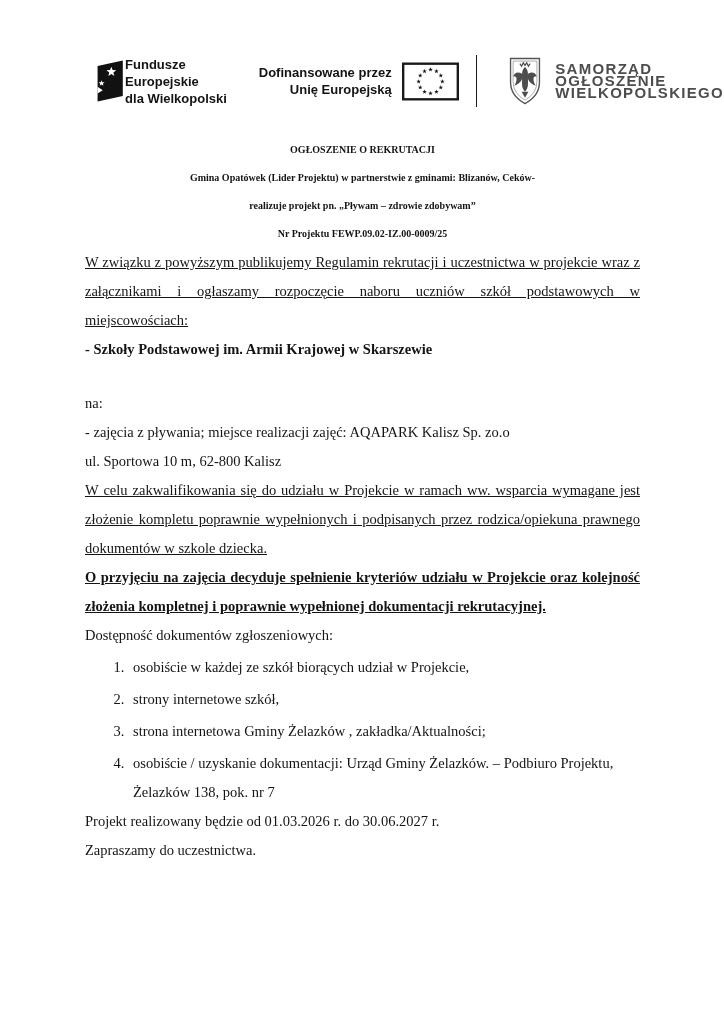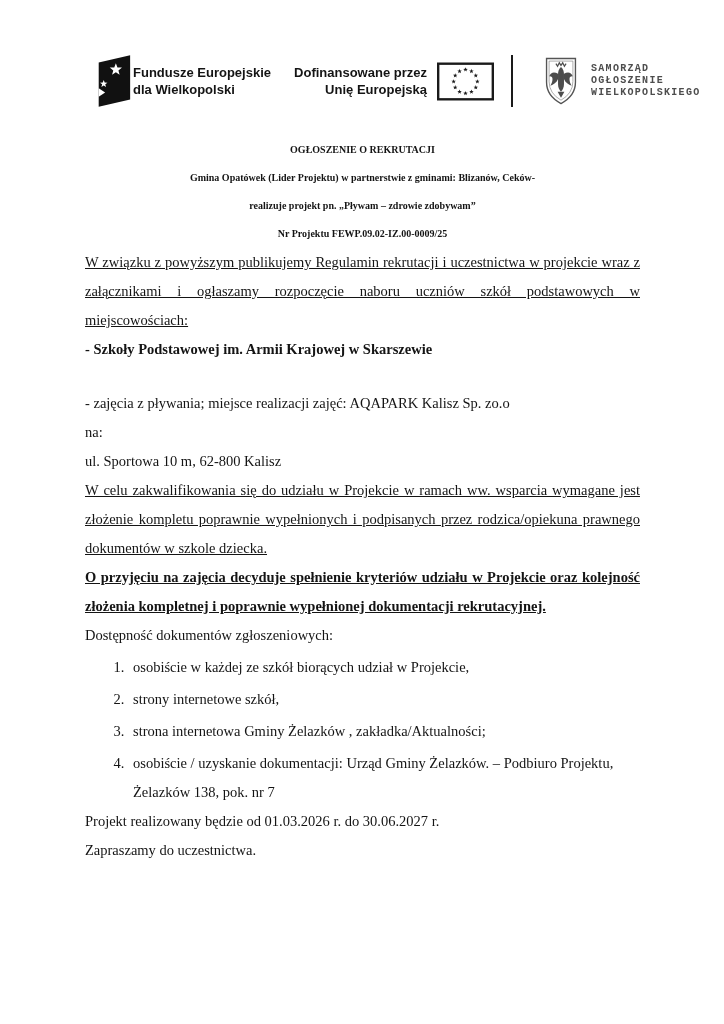--- a/index.html
+++ b/index.html
@@ -21,22 +21,22 @@
     font-size: 13px; line-height: 17px; color: #141414;
   }
   .eu-block { display: flex; align-items: center; gap: 10px; margin-left: 20px; }
   .eu-text {
     font-family: "Liberation Sans", sans-serif; font-weight: bold;
     font-size: 13px; line-height: 17px; text-align: right; width: 136px; color: #141414;
   }
   .vdivider { width: 2px; height: 52px; background: #1a1a1a; margin-left: 17px; }
   .region-block { display: flex; align-items: center; gap: 13px; margin-left: 31px; }
   .region-text {
-    font-family: Liberation Mono, monospace; font-weight: bold;
-    font-size: 10px; line-height: 12px; letter-spacing: 1.3px; color: #4d4d4d;
+    font-family: Liberation Sans, sans-serif; font-weight: bold;
+    font-size: 15px; line-height: 12px; letter-spacing: 1.3px; color: #4d4d4d;
   }
 
   
   .content { padding: 0 84px 0 85px; }
   .heading {
     margin-top: 24px; text-align: center;
     font-weight: bold; font-size: 10px;
   }
   .h-line { line-height: 28px; }
   .content p { margin: 0; font-size: 14.5px; line-height: 29px; }
@@ -125,22 +125,22 @@
       <div class="h-line">realizuje projekt pn. „Pływam – zdrowie zdobywam”</div>
       <div class="h-line">Nr Projektu FEWP.09.02-IZ.00-0009/25</div>
     </div>
 
     <p class="intro justify">W związku z powyższym publikujemy Regulamin rekrutacji i uczestnictwa w projekcie wraz z załącznikami i ogłaszamy rozpoczęcie naboru uczniów szkół podstawowych w miejscowościach:</p>
 
     <p class="school1 bold">- Szkoły Podstawowej  im. Armii Krajowej w Skarszewie</p>
 
 
     <div class="group">
+      <p>na:</p>
       <p>- zajęcia z pływania; miejsce realizacji zajęć: AQAPARK Kalisz Sp. zo.o</p>
-      <p>na:</p>
       <p>ul. Sportowa 10 m, 62-800 Kalisz</p>
       <p class="justify">W celu zakwalifikowania się do udziału w Projekcie w ramach ww. wsparcia wymagane jest złożenie kompletu poprawnie wypełnionych i podpisanych przez rodzica/opiekuna prawnego dokumentów w  szkole dziecka.</p>
       <p class="bold justify">O przyjęciu na zajęcia decyduje spełnienie kryteriów udziału w Projekcie oraz kolejność złożenia kompletnej i poprawnie wypełnionej dokumentacji rekrutacyjnej.</p>
     </div>
 
     <p class="avail-label">Dostępność dokumentów zgłoszeniowych:</p>
 
     <ol class="avail-list">
       <li><span>osobiście w każdej ze szkół biorących udział w Projekcie,</span></li>
       <li><span>strony internetowe szkół,</span></li>

